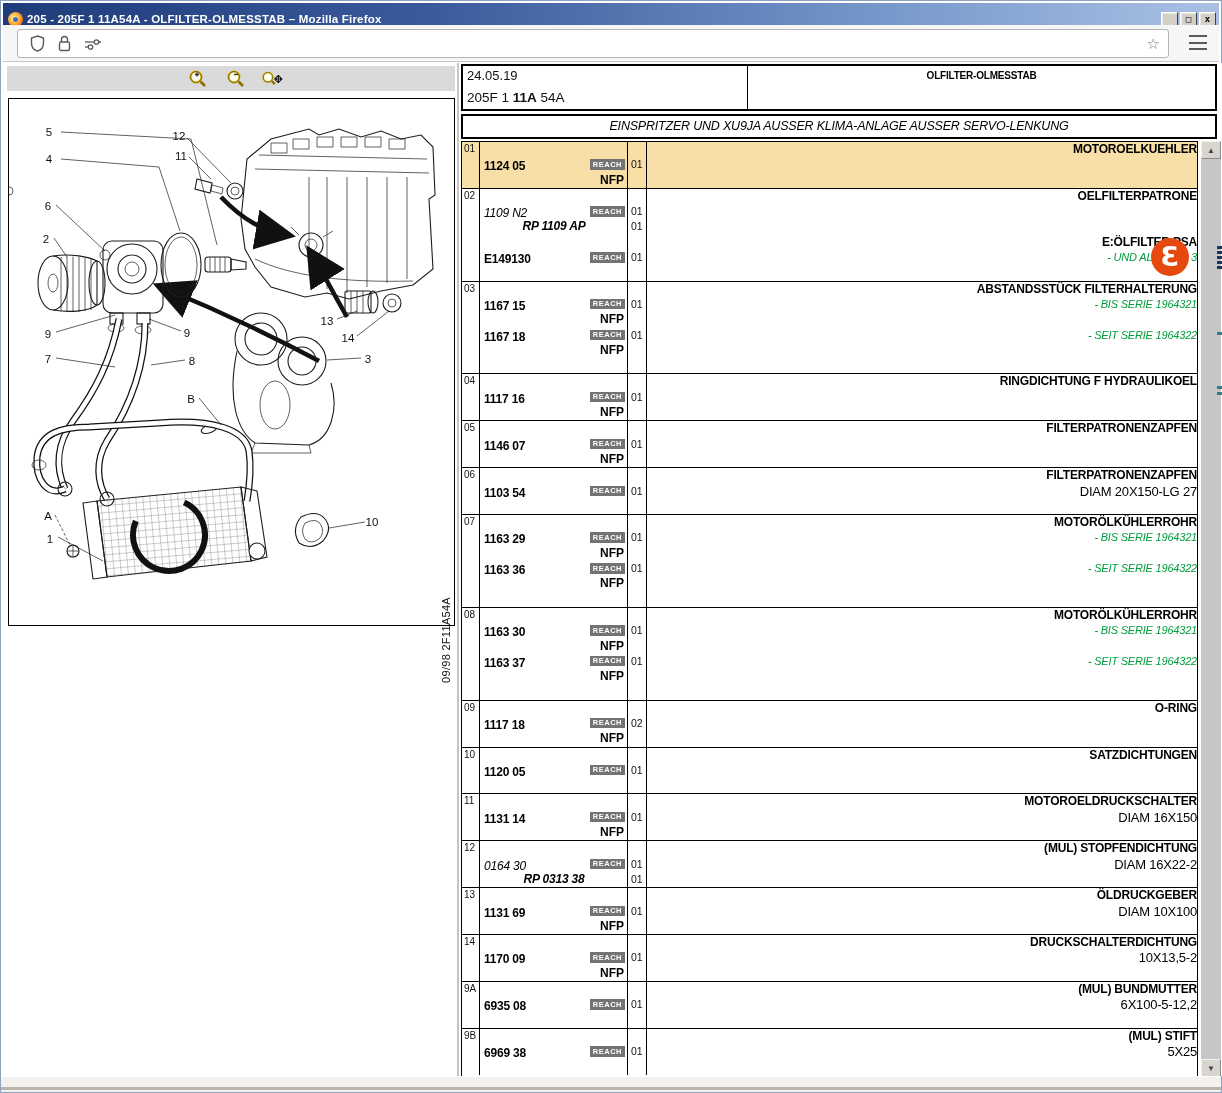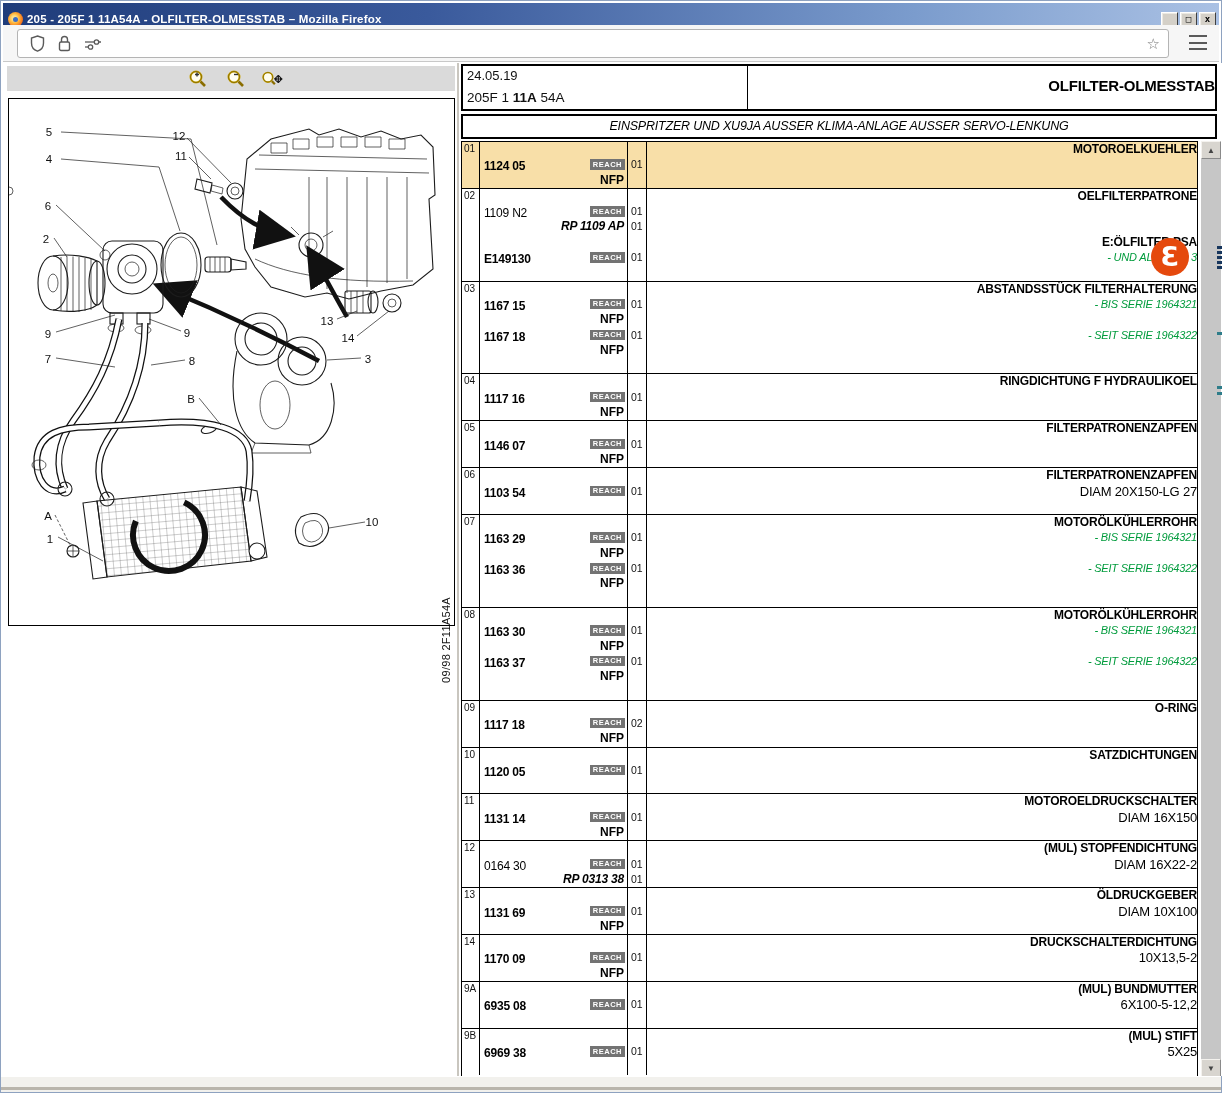--- a/index.html
+++ b/index.html
@@ -58,22 +58,22 @@
   .right-pane { position:absolute; left:458px; top:62px; width:844px; bottom:16px;
     background:#fff; }
 
   
   .doc-header { position:absolute; left:2px; top:1px; width:756px; height:47px;
     border:2px solid #000; display:flex; }
   .dh-left { width:285px; border-right:1px solid #000; padding:2px 4px; }
   .dh-date { font-size:13px; color:#111; }
   .dh-ref { font-size:13.5px; margin-top:7px; color:#111; }
   .dh-ref b { font-weight:bold; }
-  .dh-right { flex:1; text-align:right; font-weight:bold; font-size:15px;
-    padding-top:11px; letter-spacing:-.2px; }
+  .dh-right { flex:1; text-align:center; font-weight:bold; font-size:10px;
+    padding-top:4px; letter-spacing:-.2px; }
 
   .banner { position:absolute; left:2px; top:51px; width:756px; height:25px;
     border:2px solid #000; text-align:center; }
   .banner span { font-style:italic; font-size:12.5px; line-height:21px; letter-spacing:-.2px; }
 
   
   .parts-table { position:absolute; left:2px; top:78px; width:737px; height:936px;
     border:1px solid #000; overflow:hidden; background:#fff; }
   .prow { display:flex; border-bottom:1px solid #000; background:#fff; }
   .prow:last-child { border-bottom:none; }
@@ -81,22 +81,22 @@
   .col { flex:none; }
   .refcol { width:18px; border-right:1px solid #000; }
   .refcol span { display:block; font-size:10px; padding:1px 0 0 2px; color:#111; }
   .partcol { width:148px; border-right:1px solid #000; }
   .qtycol { width:19px; border-right:1px solid #000; }
   .desccol { flex:1 1 auto; position:relative;text-align:right; }
   .ln { height:15.3px; line-height:15.3px; overflow:visible; white-space:nowrap; }
   .lnp { position:relative; padding-left:4px; }
   .part { font-size:12px; color:#000; letter-spacing:-.2px; }
   .part.bold { font-weight:bold; }
-  .part.italic { }
-  .part.rp { display:block; font-weight:bold; font-style:italic; text-align:right; padding-right:3px; }
+  .part.italic { font-style:italic; }
+  .part.rp { display:block; font-weight:bold; font-style:italic; text-align:center; padding-right:3px; }
   .reach { position:absolute; right:2px; top:2px; background:#737373; color:#fff;
     font-size:7.5px; font-weight:bold; letter-spacing:.5px; padding:1.5px 3px;
     line-height:1; cursor:pointer; }
   .nfp { display:block; font-weight:bold; font-size:12px; text-align:right; padding-right:3px; }
   .lnq { font-size:10.5px; padding-left:3px; color:#111; }
   .lnd { padding-left:3px; font-size:12px; color:#000; letter-spacing:-.2px; }
   .d-bold { font-weight:bold; }
   .d-normal { font-weight:normal; font-size:13px; }
   .d-green { color:#009B3C; font-style:italic; font-size:11px; }
   .row-logo { position:absolute; right:8px; top:49px; width:38px; height:38px;

